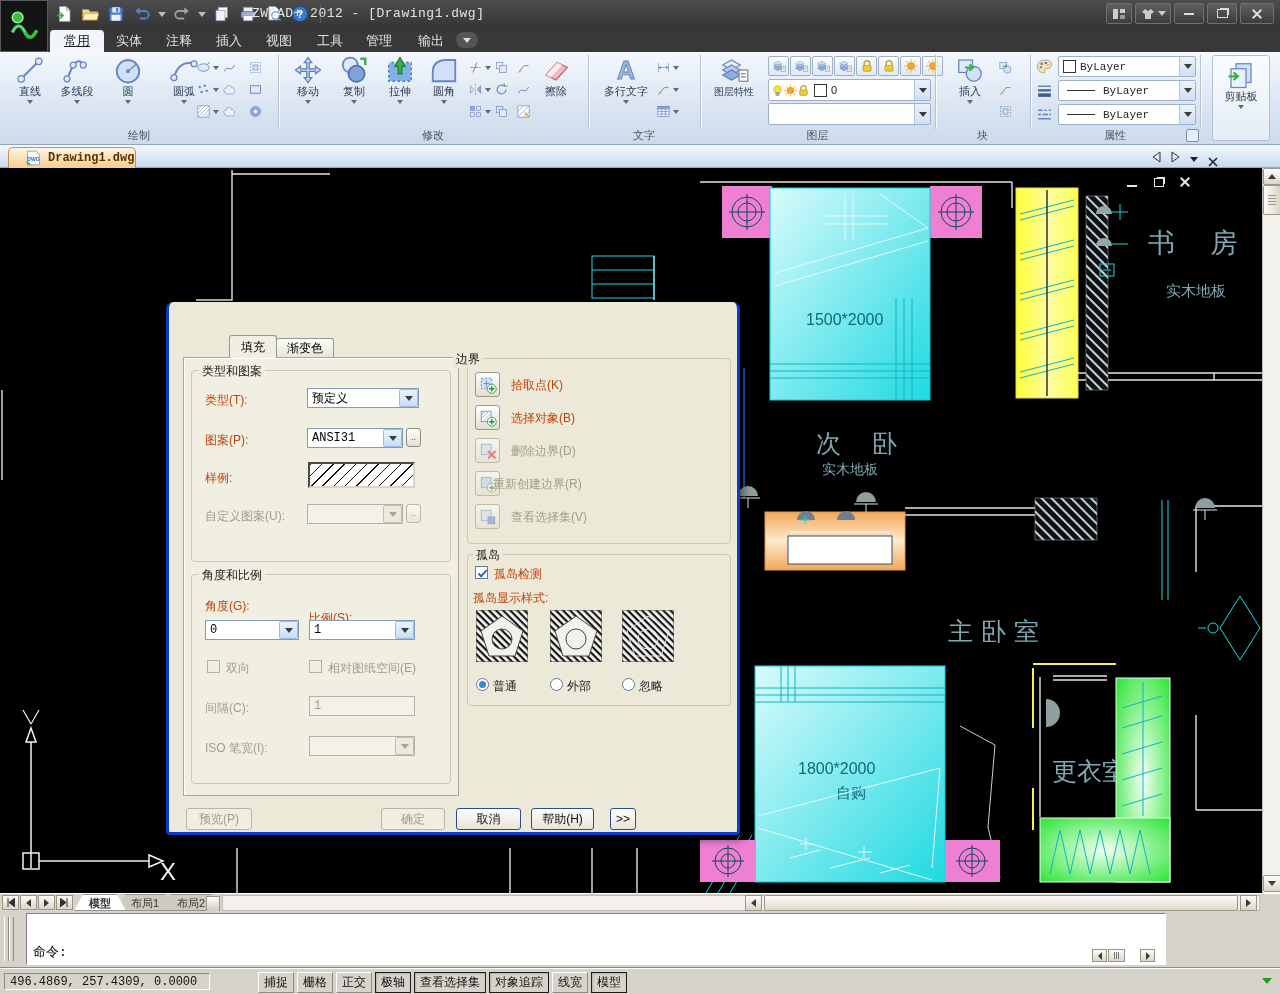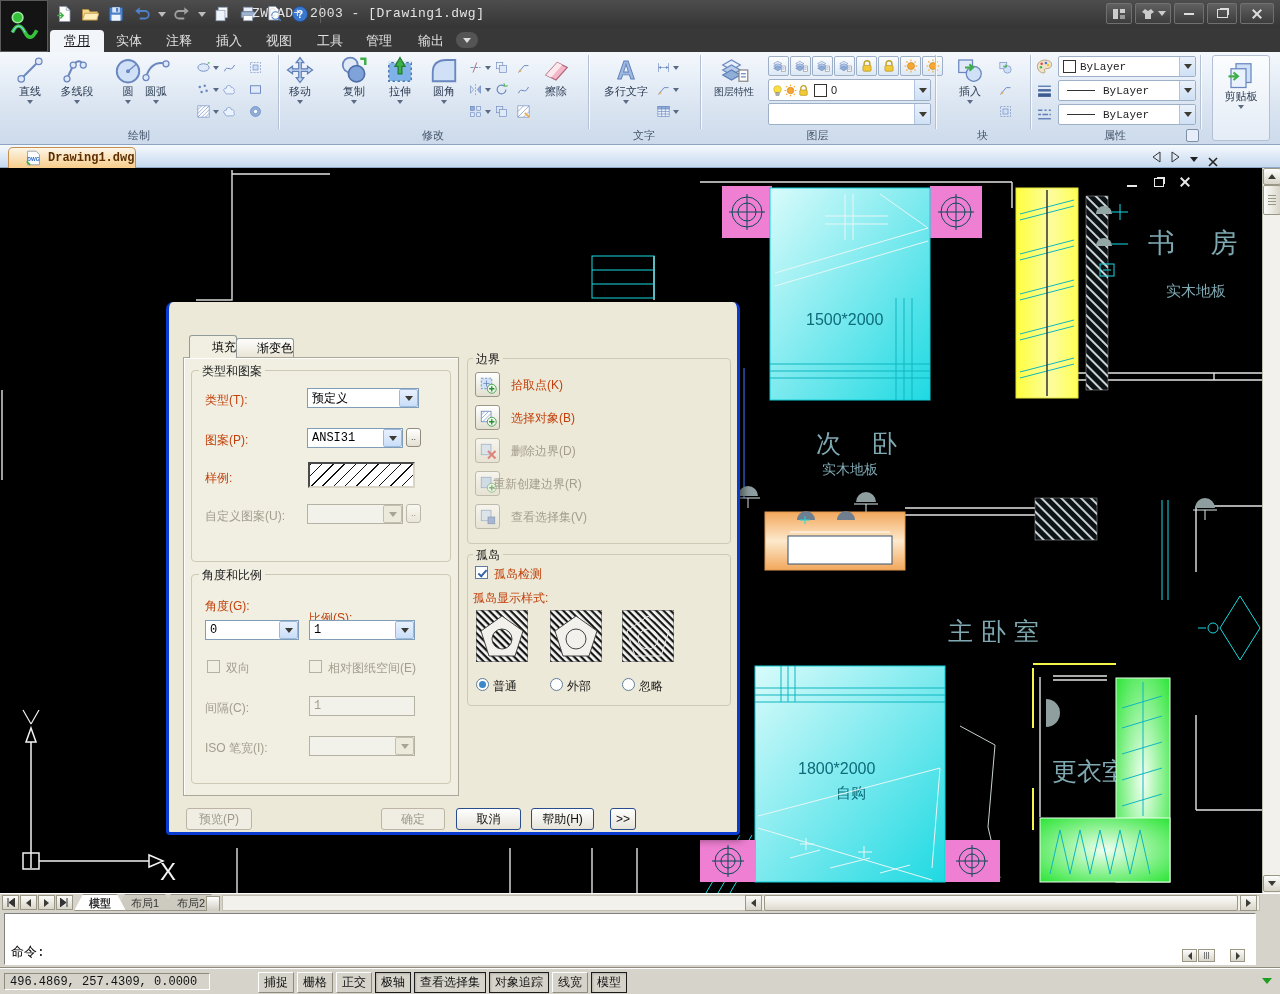--- a/index.html
+++ b/index.html
@@ -69,39 +69,39 @@
   .nav4{position:absolute;left:2px;top:1px;display:flex;gap:1px;}
   .nb{width:17px;height:15px;background:linear-gradient(#fbfbf9,#d9d6cb);border:1px solid #9a9786;box-sizing:border-box;display:flex;align-items:center;justify-content:center;}
   .ltab{position:absolute;top:0;height:17px;line-height:17px;font-size:11px;padding:0 14px;clip-path:polygon(9px 0,calc(100% - 9px) 0,100% 100%,0 100%);background:#cdcabf;color:#333;border:1px solid #98948a;box-sizing:border-box;text-align:center;}
   .ltab.act{background:#fff;font-weight:bold;z-index:2;}
   .htrack{position:absolute;top:1px;height:16px;background:#f2f1ec;border:1px solid #c2bfb2;box-sizing:border-box;}
   .hthumb{position:absolute;top:1px;height:16px;background:linear-gradient(#fdfdfb,#ddd9cd);border:1px solid #9a9786;box-sizing:border-box;border-radius:2px;}
   .splitter{position:absolute;left:206px;top:2px;width:12px;height:14px;background:linear-gradient(#fff,#cfccc1);border:1px solid #9a9786;}
   
   .cmdwin{position:absolute;left:0;top:911px;width:1280px;height:57px;background:#d6d3ca;}
   .grip{position:absolute;left:4px;top:6px;width:3px;height:44px;border-left:1px solid #fff;border-right:1px solid #8e8b7e;}
-  .cmdbox{position:absolute;left:4px;top:2px;width:1252px;height:52px;background:#fff;border:1px solid;border-color:#808080 #fff #fff #808080;box-sizing:border-box;}
+  .cmdbox{position:absolute;left:26px;top:2px;width:1140px;height:52px;background:#fff;border:1px solid;border-color:#808080 #fff #fff #808080;box-sizing:border-box;}
   .cmdprompt{position:absolute;left:6px;bottom:3px;font-size:13px;color:#000;font-family:"Liberation Mono","DejaVu Sans Mono",monospace;}
   .minihs{position:absolute;right:10px;bottom:2px;display:flex;gap:1px;}
   .mhb{width:15px;height:13px;background:linear-gradient(#fbfbf9,#d9d6cb);border:1px solid #9a9786;box-sizing:border-box;display:flex;align-items:center;justify-content:center;}
   .mht{width:17px;height:13px;background:linear-gradient(#fbfbf9,#d9d6cb);border:1px solid #9a9786;box-sizing:border-box;display:flex;align-items:center;justify-content:center;gap:1px;}
   .mht i{display:block;width:1px;height:7px;background:#777;}
   
   .statusbar{position:absolute;left:0;top:968px;width:1280px;height:26px;background:#d6d3ca;border-top:1px solid #fff;box-shadow:0 -1px 0 #8e8b7e;}
   .coords{position:absolute;left:4px;top:4px;width:206px;height:17px;border:1px solid;border-color:#8e8b7e #fff #fff #8e8b7e;font-size:12px;line-height:17px;padding-left:5px;color:#111;box-sizing:border-box;font-family:"Liberation Mono","DejaVu Sans Mono",monospace;}
   .toggles{position:absolute;left:258px;top:3px;display:flex;gap:3px;}
   .tg{height:19px;line-height:19px;padding:0 5px;font-size:12px;color:#111;background:#d6d3ca;border:1px solid;border-color:#fff #8e8b7e #8e8b7e #fff;}
   .tg.on{border:1px solid #1c1c1c;box-shadow:inset 1px 1px 2px #b4b1a6;}
   .traytri{position:absolute;right:8px;top:9px;width:0;height:0;border-left:5px solid transparent;border-right:5px solid transparent;border-top:6px solid #1f9e1f;}
   
   .dialog{position:absolute;left:166px;top:302px;width:574px;height:533px;background:#ece9d8;border:3px solid #0a3bd0;border-top:none;border-radius:7px 7px 4px 4px;box-sizing:border-box;z-index:10;box-shadow:3px 4px 10px rgba(0,0,0,.55);}
   .xptitle{position:absolute;left:-3px;top:0;width:574px;height:25px;border-radius:6px 6px 0 0;background:linear-gradient(#2a65e8,#0f41b4 45%,#0c3aa8 85%,#2a65e8);display:flex;align-items:center;padding-left:5px;box-sizing:border-box;}
   .xptitle .t{color:#fff;font-weight:bold;font-size:13px;margin-left:5px;text-shadow:1px 1px 1px #052a70;}
   .xclose{position:absolute;right:5px;top:3px;width:20px;height:19px;border:1px solid #fff;border-radius:3px;background:linear-gradient(#f3a183,#d9512c 45%,#c23a18);display:flex;align-items:center;justify-content:center;color:#fff;font-weight:bold;font-size:12px;}
-  .dtabs .tb{position:absolute;font-size:12px;text-align:right;border:1px solid #919b9c;border-bottom:none;border-radius:3px 3px 0 0;background:linear-gradient(#fdfdfb,#e8e4d4);}
+  .dtabs .tb{position:absolute;font-size:12px;text-align:center;border:1px solid #919b9c;border-bottom:none;border-radius:3px 3px 0 0;background:linear-gradient(#fdfdfb,#e8e4d4);margin-left:40px;}
   .dtabs .tb.act{background:#f1efe2;z-index:3;}
   .tabpage{position:absolute;left:14px;top:55px;width:276px;height:439px;background:#f1efe2;border:1px solid #aca899;box-shadow:inset 1px 1px 0 #fff;box-sizing:border-box;}
   .gbox{position:absolute;border:1px solid #cdc9b4;border-radius:4px;}
   .glabel{position:absolute;font-size:12px;color:#1a1a1a;background:inherit;padding:0 3px;}
   .glabel.onpage{background:#f1efe2;}
   .glabel.onbg{background:#ece9d8;}
   .dlabel{position:absolute;font-size:12px;color:#c2410c;white-space:nowrap;}
   .dlabel.dis{color:#a39d8d;}
   .xcombo{position:absolute;background:#fff;border:1px solid #7f9db9;display:flex;align-items:center;font-size:12px;box-sizing:border-box;}
   .xcombo .val{flex:1;padding-left:4px;font-family:"Liberation Mono","DejaVu Sans Mono",monospace;font-size:12px;}
@@ -432,21 +432,21 @@
             <use href="#s-prev"></use>
           </svg>
         </span>
       <span class="qi">
           <svg width="18" height="18">
             <use href="#s-help"></use>
           </svg>
         </span>
       <span class="sep"></span>
     </div>
-    <div class="ttl">ZWCAD+ 2003 - [Drawing1.dwg]</div>
+    <div class="ttl">ZWCAD+ 2012 - [Drawing1.dwg]</div>
     <div class="winbtns">
       <div class="wb" style="width:24px">
           <svg width="14" height="14">
             <rect x="1" y="2" width="5" height="10" fill="#ccc"></rect>
             <rect x="8" y="2" width="5" height="4" fill="#ccc"></rect>
             <rect x="8" y="8" width="5" height="4" fill="#999"></rect>
           </svg>
         </div>
       <div class="wb" style="width:34px">
           <svg width="14" height="14">
@@ -502,21 +502,21 @@
         <span class="tri-dn"></span>
       </div>
     <div class="bigbtn" style="left:104px">
         <svg class="ic">
           <use href="#s-circ"></use>
           <use href="#s-circle"></use>
         </svg>
         <span class="lbl">圆</span>
         <span class="tri-dn"></span>
       </div>
-    <div class="bigbtn" style="left:132px">
+    <div class="bigbtn" style="left:160px">
         <svg class="ic">
           <use href="#s-arc"></use>
         </svg>
         <span class="lbl">圆弧</span>
         <span class="tri-dn"></span>
       </div>
     <div class="sgrid" style="left:196px;top:4px;grid-template-columns:26px 26px 26px;">
       <span class="scell">
           <svg>
             <use href="#s-ellipse"></use>
@@ -562,21 +562,21 @@
         </span>
       <span class="scell">
           <svg>
             <use href="#s-donut"></use>
           </svg>
         </span>
     </div>
     <div class="pcap" style="left:0;width:278px">绘制</div>
     <div class="psep" style="left:278px"></div>
 
-    <div class="bigbtn" style="left:276px">
+    <div class="bigbtn" style="left:284px">
         <svg class="ic">
           <use href="#s-move"></use>
         </svg>
         <span class="lbl">移动</span>
         <span class="tri-dn"></span>
       </div>
     <div class="bigbtn" style="left:330px">
         <svg class="ic">
           <use href="#s-copy"></use>
         </svg>
@@ -1086,21 +1086,21 @@
     <div class="xedit" style="left:140px;top:394px;width:106px;height:20px">1</div>
     <span class="dlabel dis" style="left:36px;top:438px">ISO 笔宽(I):</span>
     <div class="xcombo dis" style="left:140px;top:434px;width:106px;height:20px">
       <span class="val"></span>
         <span class="ab">
           <span class="tri t-dn"></span>
         </span>
     </div>
 
     <div class="gbox" style="left:298px;top:56px;width:262px;height:184px"></div>
-    <span class="glabel onbg" style="left:304px;top:49px">边界</span>
+    <span class="glabel onbg" style="left:284px;top:49px">边界</span>
     <div class="bicon" style="left:306px;top:70px">
         <svg width="18" height="18">
           <use href="#s-pick"></use>
         </svg>
       </div>
     <span class="dlabel" style="left:342px;top:75px">拾取点(K)</span>
     <div class="bicon" style="left:306px;top:103px">
         <svg width="18" height="18">
           <use href="#s-selobj"></use>
         </svg>

